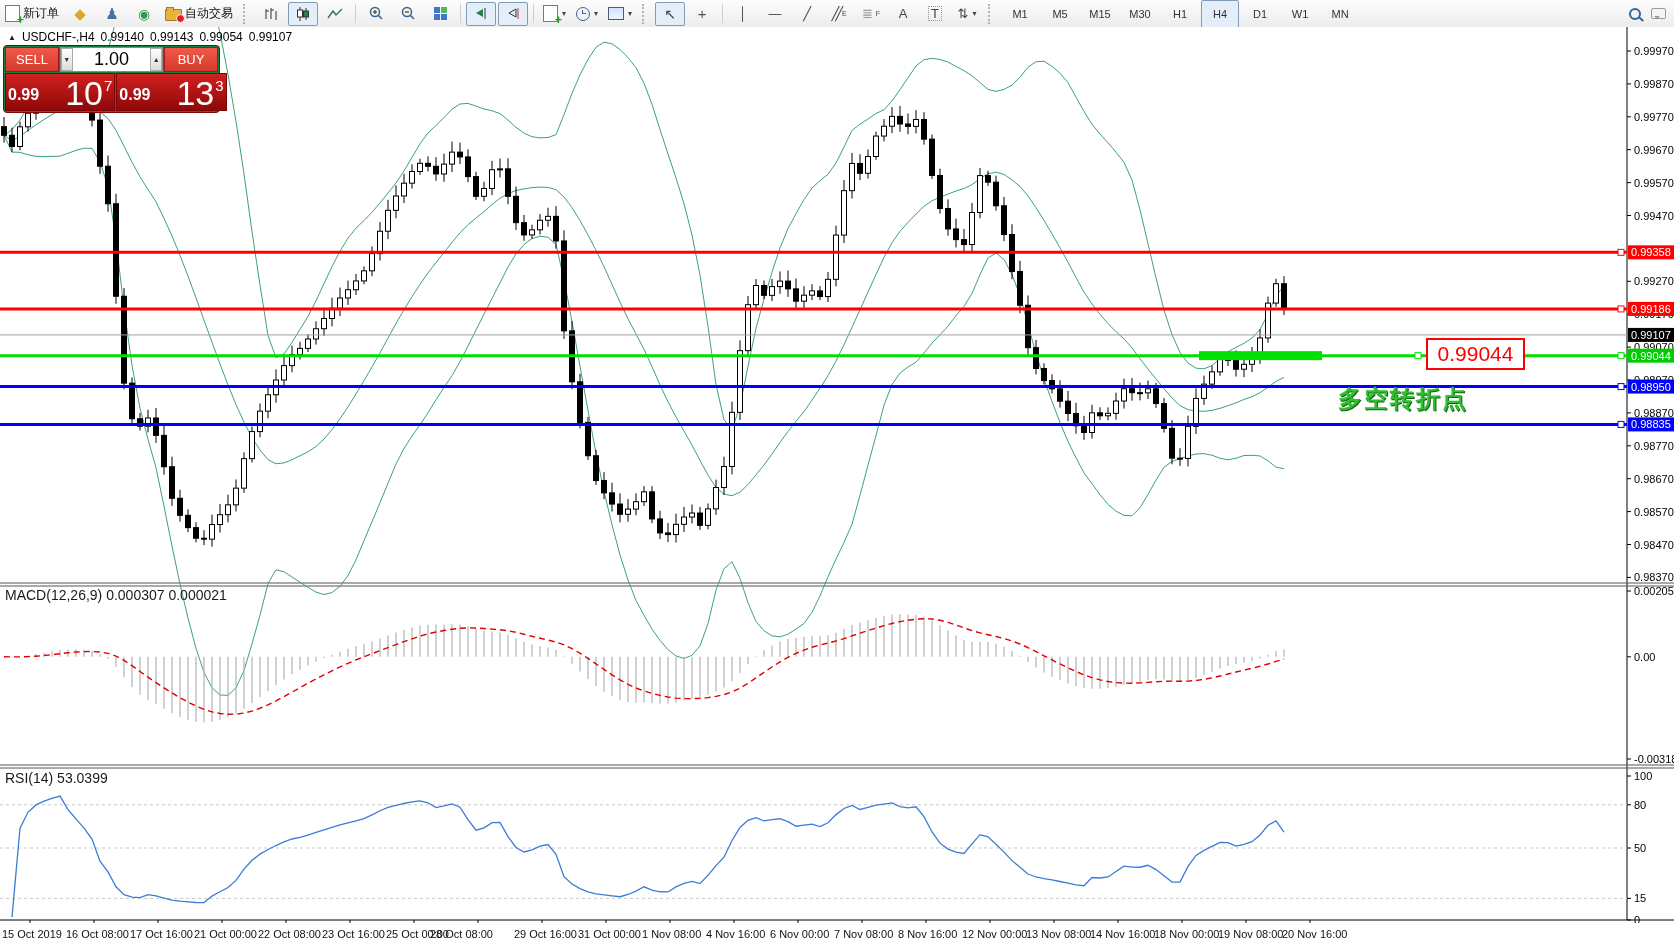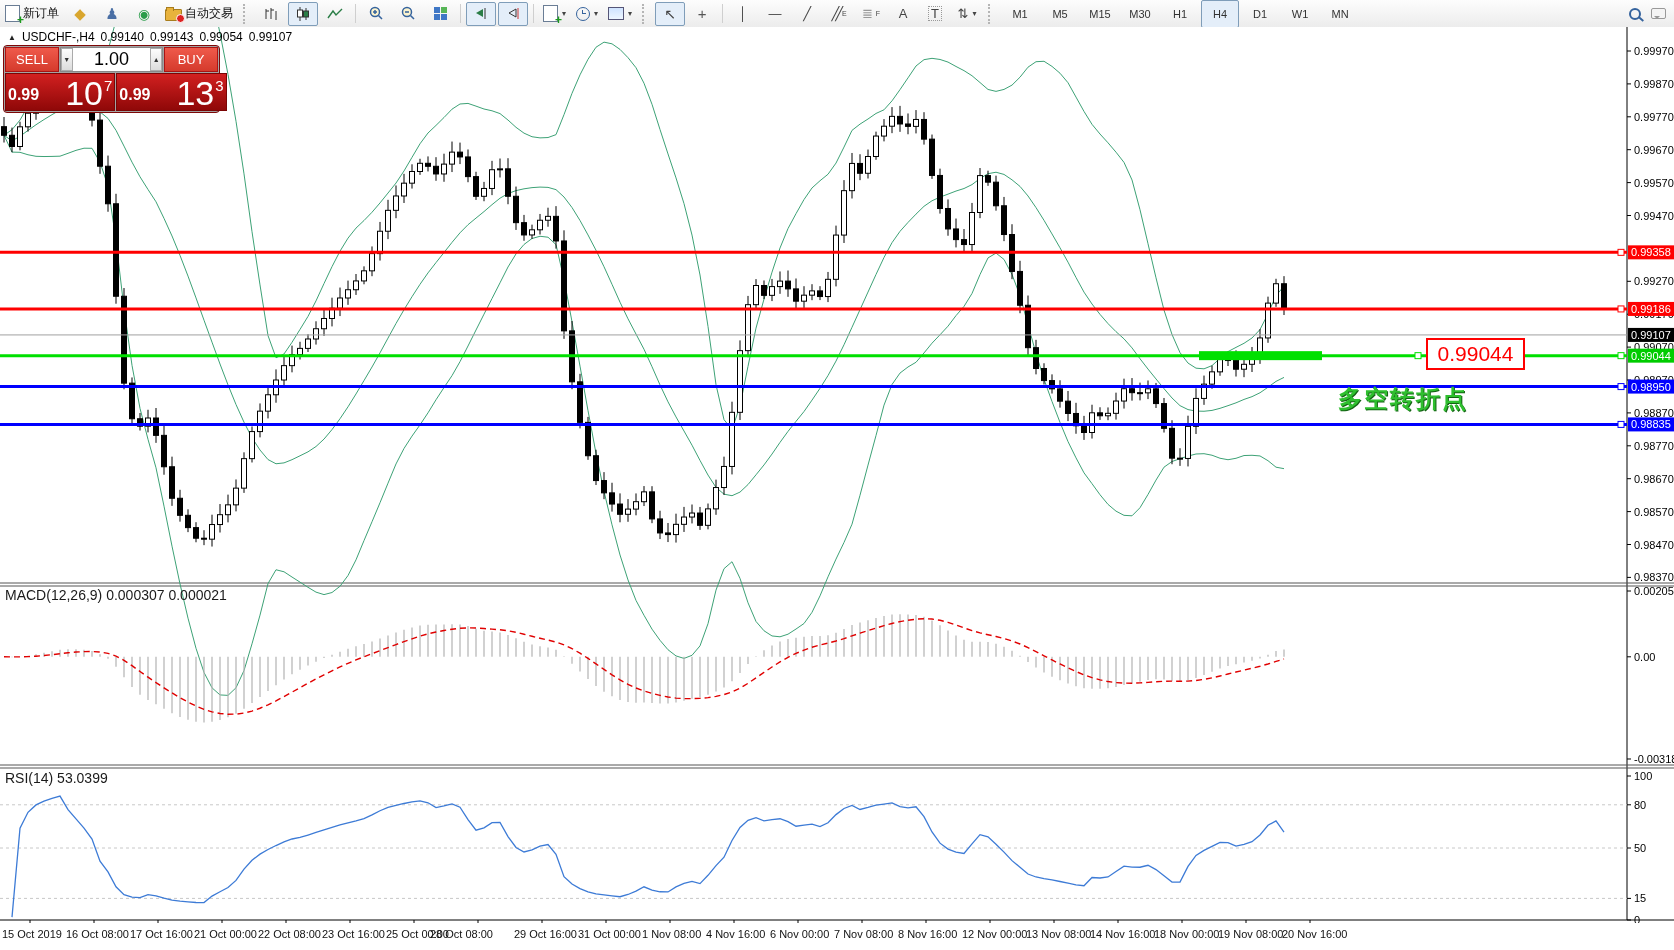--- a/index.html
+++ b/index.html
@@ -30,21 +30,21 @@
   .icon-clock::after{content:"";position:absolute;left:5px;top:2px;width:1px;height:4px;background:#35639d;}
   .icon-clock::before{content:"";position:absolute;left:5px;top:5px;width:4px;height:1px;background:#35639d;}
   .icon-tpl{width:14px;height:11px;border:1px solid #557;background:linear-gradient(#cfe3ff,#eef6ff);}
   .glyph{font-size:13px;color:#444;line-height:1;}
   .sub{font-size:7px;vertical-align:sub;color:#444;}
   .right-icons{margin-left:auto;display:flex;align-items:center;margin-right:8px;gap:10px;}
   
   #title{position:absolute;left:8px;top:30px;font-size:12px;color:#000;display:flex;gap:6px;align-items:center;z-index:5;}
   #title .tri{font-size:8px;color:#222;}
   
-  #panel{position:absolute;left:3px;top:45px;width:213px;z-index:6;background:#a3a3a3;border:1px solid #7d0707;border-radius:4px;padding:1px;}
+  #panel{position:absolute;left:3px;top:45px;width:213px;z-index:6;background:#15803d;border:1px solid #7d0707;border-radius:4px;padding:1px;}
   #panel .row1{display:flex;height:25px;gap:1px;}
   .pbtn{flex:0 0 52px;background:linear-gradient(#ef5a4b,#d53a2c);color:#fff;font-size:13px;display:flex;align-items:center;justify-content:center;border:1px solid #a91414;}
   .spin{flex:1;display:flex;background:#fff;border:1px solid #888;}
   .spin .arr{width:13px;background:linear-gradient(#fdfdfd,#dcdcdc);border:1px solid #aaa;font-size:7px;color:#333;display:flex;align-items:center;justify-content:center;}
   .spin input{width:100%;border:none;outline:none;text-align:center;font-size:18px;font-family:"Liberation Sans",sans-serif;}
   #panel .row2{display:flex;margin-top:1px;gap:1px;height:38px;}
   .quote{flex:1;background:linear-gradient(#d22020,#8f0808);color:#fff;display:flex;align-items:flex-end;justify-content:center;padding:0 2px 2px;border:1px solid #7a0505;}
   .quote .small{font-size:16px;font-weight:bold;margin:0 2px 4px 0;}
   .quote .big{font-size:34px;line-height:30px;font-weight:normal;margin-left:24px;}
   .quote .sup{font-size:15px;margin:0 0 14px 1px;}

